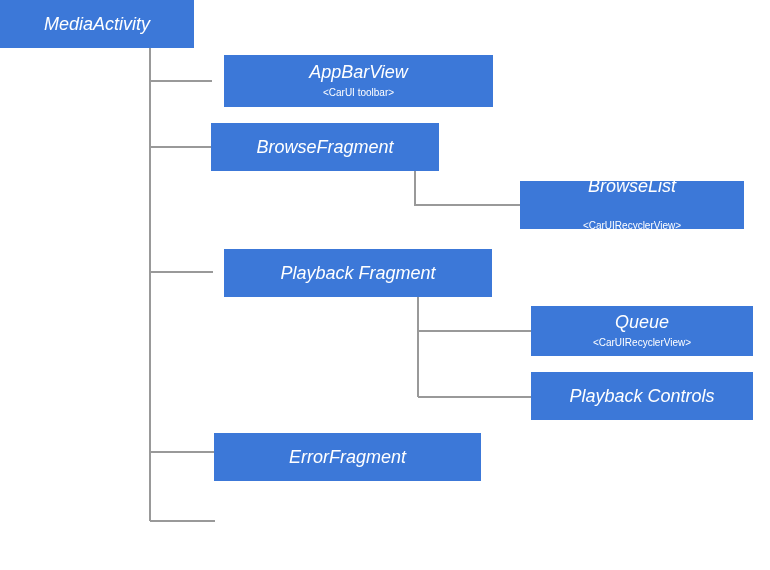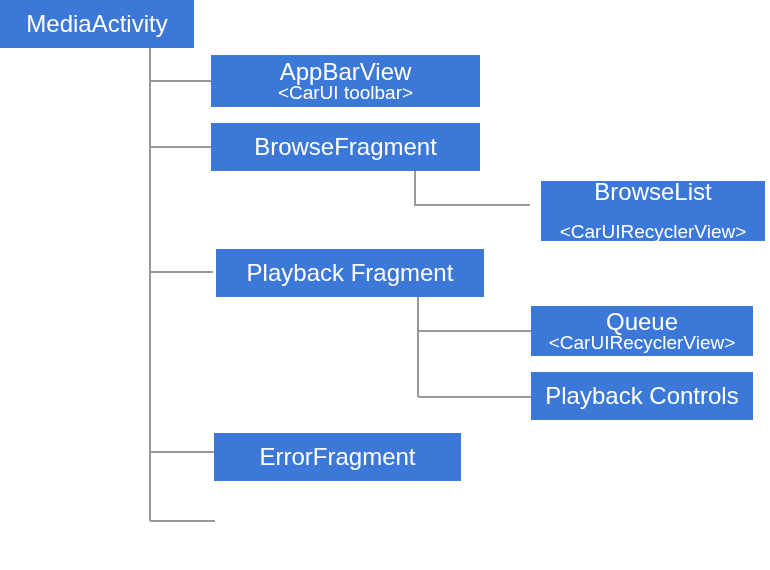--- a/index.html
+++ b/index.html
@@ -13,31 +13,31 @@
   .connectors{position:absolute;left:0;top:0;width:770px;height:570px;}
   .connectors path{stroke:var(--connector-color,#999999);stroke-width:2;fill:none;}
   .node{
     position:absolute;
     background:var(--node-fill,#3C78D8);
     color:var(--node-text,#ffffff);
     display:flex;flex-direction:column;align-items:center;justify-content:center;
     text-align:center;
     box-sizing:border-box;
   }
-  .node .label{font-size:24px;line-height:22px;}
-  .node .sublabel{font-size:19px;line-height:19px;}
+  .node .label{font-size:18px;line-height:22px;font-style:italic;}
+  .node .sublabel{font-size:10px;line-height:19px;}
 
   #n-media     {left:0px;   top:0px;   width:194px; height:48px;}
-  #n-appbar    {left:211px; top:55px;  width:269px; height:52px;}
-  #n-browse    {left:211px; top:123px; width:269px; height:48px;}
-  #n-browselist{left:541px; top:181px; width:224px; height:60px;gap:19px;}
-  #n-playback  {left:216px; top:249px; width:268px; height:48px;}
+  #n-appbar    {left:224px; top:55px;  width:269px; height:52px;}
+  #n-browse    {left:211px; top:123px; width:228px; height:48px;}
+  #n-browselist{left:520px; top:181px; width:224px; height:48px;gap:19px;}
+  #n-playback  {left:224px; top:249px; width:268px; height:48px;}
   #n-queue     {left:531px; top:306px; width:222px; height:50px;}
   #n-pbcontrols{left:531px; top:372px; width:222px; height:48px;text-align:right;}
-  #n-error     {left:214px; top:433px; width:247px; height:48px;}
+  #n-error     {left:214px; top:433px; width:267px; height:48px;}
   #n-minimized {left:214px; top:502px; width:267px; height:48px;}
 </style>
 </head>
 <body>
 
 <div class="canvas">
 
   <svg class="connectors" viewBox="0 0 770 570" xmlns="http://www.w3.org/2000/svg" aria-hidden="true">
     <path d="M150 48 V521"></path>
     <path d="M150 81 H212"></path>

